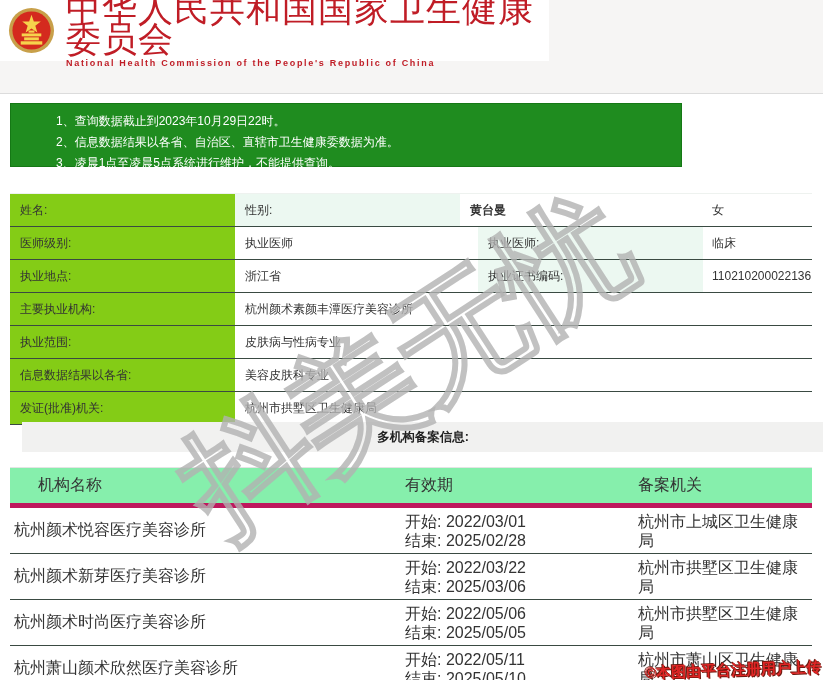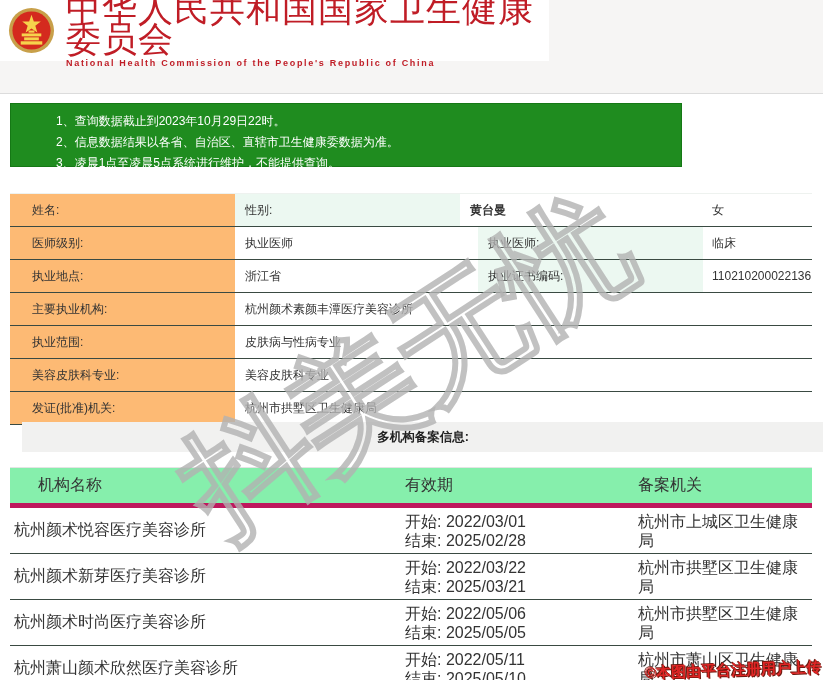--- a/index.html
+++ b/index.html
@@ -13,21 +13,21 @@
   .title-cn{font-size:35px;font-weight:normal;color:#c01d26;letter-spacing:1px;line-height:30px;}
   .title-en{font-size:9px;font-weight:bold;color:#c01d26;letter-spacing:1.7px;margin-top:4px;}
   
   .notice{position:absolute;left:10px;top:103px;width:672px;height:64px;box-sizing:border-box;
           background:#1f8c1f;border:1px solid #157815;color:#ffffff;font-size:12px;padding:7px 0 0 45px;}
   .notice div{line-height:21px;}
   
   .detail{position:absolute;left:10px;top:193px;width:802px;border-top:1px solid #eef2ef;}
   .drow{display:flex;align-items:stretch;height:32px;border-bottom:1px solid #3a4a42;font-size:12px;color:#333;}
   .cell{display:flex;align-items:center;box-sizing:border-box;}
-  .c-l1{flex:0 0 225px;padding-left:22px;background:#fdba74;}
+  .c-l1{flex:0 0 225px;padding-left:10px;background:#84cc16;}
   .c-v1{flex:0 0 243px;padding-left:10px;background:#fff;}
   .c-l2{flex:0 0 225px;padding-left:10px;background:#ecf8f1;}
   .c-v2{flex:1;padding-left:9px;background:#fff;}
   .drow.span .c-v1{flex:1;}
   .bold{font-weight:bold;}
   
   .sectionbar{position:absolute;left:22px;top:422px;width:802px;height:30px;background:#f1f1f0;
               display:flex;align-items:center;justify-content:center;font-size:12.5px;font-weight:bold;color:#222;}
   
   .orgtable{position:absolute;left:10px;top:467px;width:802px;border-top:1px solid #e4e4e4;}
@@ -98,21 +98,21 @@
     </div>
     <div class="drow span">
       <div class="cell c-l1">主要执业机构:</div>
       <div class="cell c-v1">杭州颜术素颜丰潭医疗美容诊所</div>
     </div>
     <div class="drow span">
       <div class="cell c-l1">执业范围:</div>
       <div class="cell c-v1">皮肤病与性病专业</div>
     </div>
     <div class="drow span">
-      <div class="cell c-l1">美容皮肤科专业:</div>
+      <div class="cell c-l1">信息数据结果以各省:</div>
       <div class="cell c-v1">美容皮肤科专业</div>
     </div>
     <div class="drow span">
       <div class="cell c-l1">发证(批准)机关:</div>
       <div class="cell c-v1">杭州市拱墅区卫生健康局</div>
     </div>
   </div>
 
   <div class="sectionbar">多机构备案信息:</div>
 
@@ -127,21 +127,21 @@
       <div class="o-valid">
         <div>开始: 2022/03/01</div>
         <div>结束: 2025/02/28</div>
       </div>
       <div class="o-auth">杭州市上城区卫生健康局</div>
     </div>
     <div class="orow">
       <div class="o-name">杭州颜术新芽医疗美容诊所</div>
       <div class="o-valid">
         <div>开始: 2022/03/22</div>
-        <div>结束: 2025/03/21</div>
+        <div>结束: 2025/03/06</div>
       </div>
       <div class="o-auth">杭州市拱墅区卫生健康局</div>
     </div>
     <div class="orow">
       <div class="o-name">杭州颜术时尚医疗美容诊所</div>
       <div class="o-valid">
         <div>开始: 2022/05/06</div>
         <div>结束: 2025/05/05</div>
       </div>
       <div class="o-auth">杭州市拱墅区卫生健康局</div>

